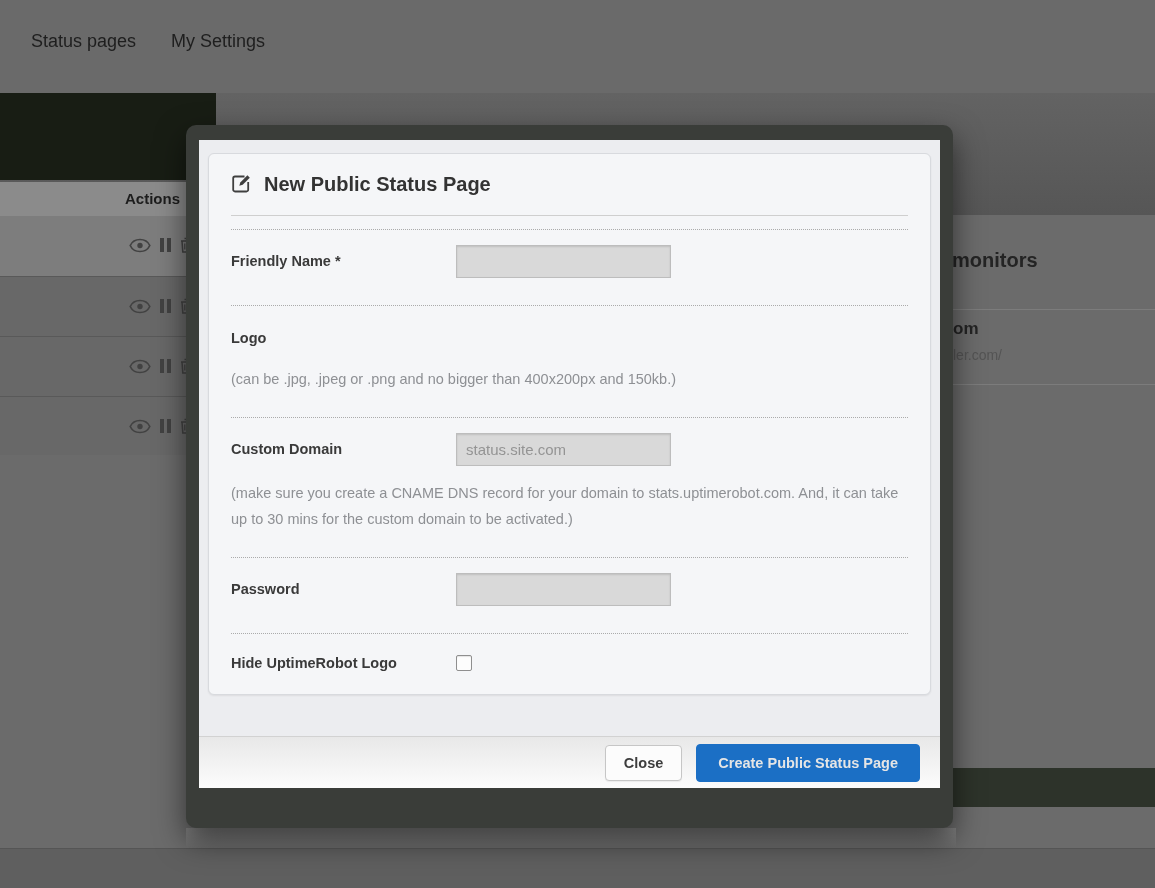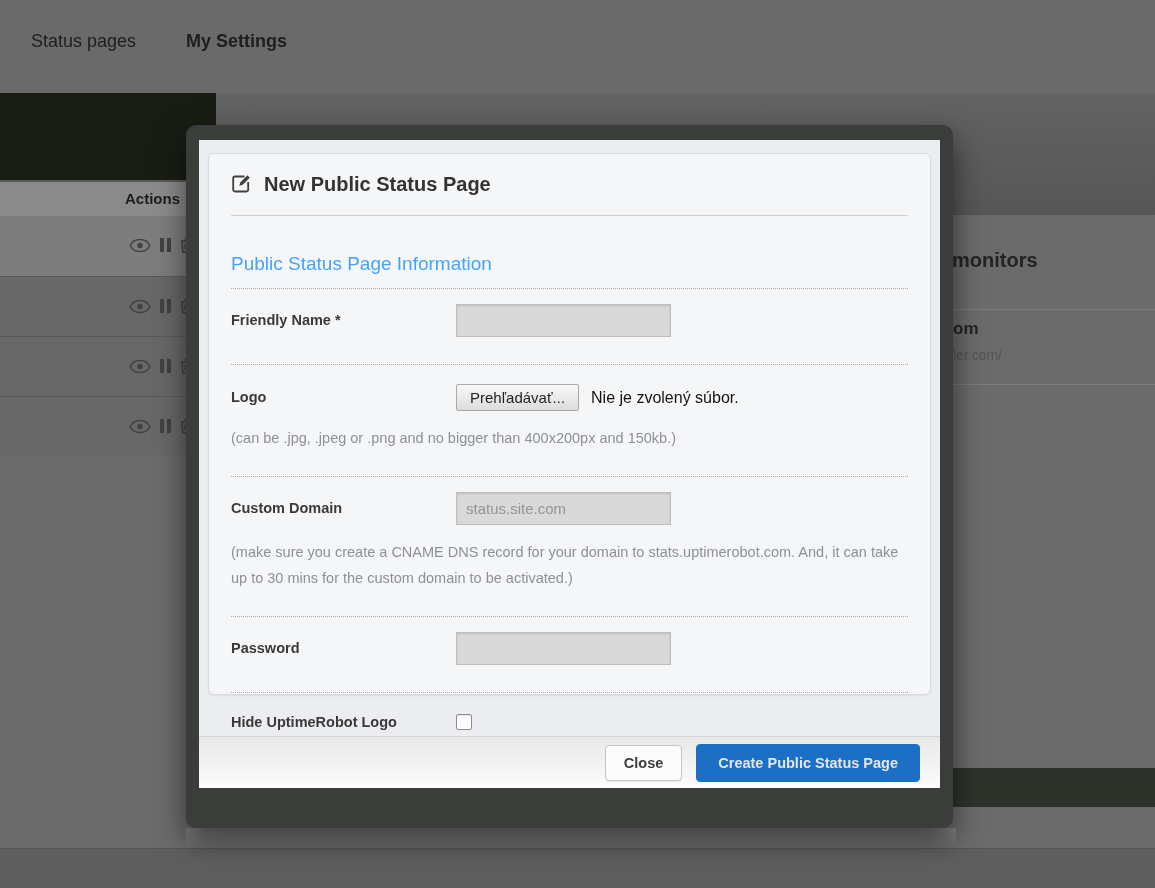--- a/index.html
+++ b/index.html
@@ -3,21 +3,21 @@
 <meta charset="utf-8">
 <style>
   * { margin:0; padding:0; box-sizing:border-box; }
   html,body { width:1155px; height:888px; overflow:hidden; }
   body { font-family:"Liberation Sans", sans-serif; background:#616161; position:relative; }
 
   
   .nav-bar { position:absolute; left:0; top:0; width:1155px; height:93px; background:#6a6a6a; }
   .nav-link { position:absolute; top:31px; font-size:18px; color:#1e1e1e;text-align:right; }
   .nav-link.l1 { left:31px; }
-  .nav-link.l2 { left:186px;font-weight:bold; }
+  .nav-link.l2 { left:171px; }
 
   .page-bg { position:absolute; left:0; top:93px; width:1155px; height:755px; background:#6b6b6b; }
   .hero-band { position:absolute; left:0; top:93px; width:1155px; height:122px;
                background:linear-gradient(#636363,#565656); }
   .dark-block { position:absolute; left:0; top:93px; width:216px; height:87px; background:#181d14; }
 
   .tbl-head { position:absolute; left:0; top:182px; width:216px; height:34px; background:#8b8b8b; }
   .tbl-head span { position:absolute; left:125px; top:8px; font-size:15px; font-weight:bold; color:#1d1d1d; }
   .tbl-row { position:absolute; left:0; width:216px; height:60px; }
   .row-0 { top:216px; background:#7d7d7d; }
@@ -191,34 +191,30 @@
         <span class="edit-ic">
           <svg width="21" height="21" viewBox="0 0 21 21">
               <path d="M13.5 3.5H4A1.8 1.8 0 0 0 2.2 5.3v11.4A1.8 1.8 0 0 0 4 18.5h11.4a1.8 1.8 0 0 0 1.8-1.8V9" fill="none" stroke="currentColor" stroke-width="1.8"></path>
               <path d="M8.3 12.8l1-3.4 7.1-7.1 2.4 2.4-7.1 7.1z" fill="currentColor"></path>
             </svg>
         </span>
         <span class="panel-title">New Public Status Page</span>
       </div>
       <hr class="header-rule">
 
-      <div class="section-heading">Public Status Page Information</div>
       <hr class="dotted">
 
       <div class="frm-row">
         <span class="frm-label">Friendly Name *</span>
         <input class="txt-input" type="text" value="" style="">
       </div>
       <hr class="dotted">
 
       <div class="frm-row" style="min-height:52px; margin-top:6px;">
         <span class="frm-label">Logo</span>
-        <span>
-          <span class="file-btn">Prehľadávať...</span><span class="no-file">Nie je zvolený súbor.</span>
-        </span>
       </div>
       <div class="help-text help-logo">(can be .jpg, .jpeg or .png and no bigger than 400x200px and 150kb.)</div>
       <hr class="dotted">
 
       <div class="frm-row">
         <span class="frm-label">Custom Domain</span>
         <input class="txt-input" type="text" placeholder="status.site.com" style="">
       </div>
       <div class="help-text">(make sure you create a CNAME DNS record for your domain to stats.uptimerobot.com. And, it can take up to 30 mins for the custom domain to be activated.)</div>
       <hr class="dotted">

